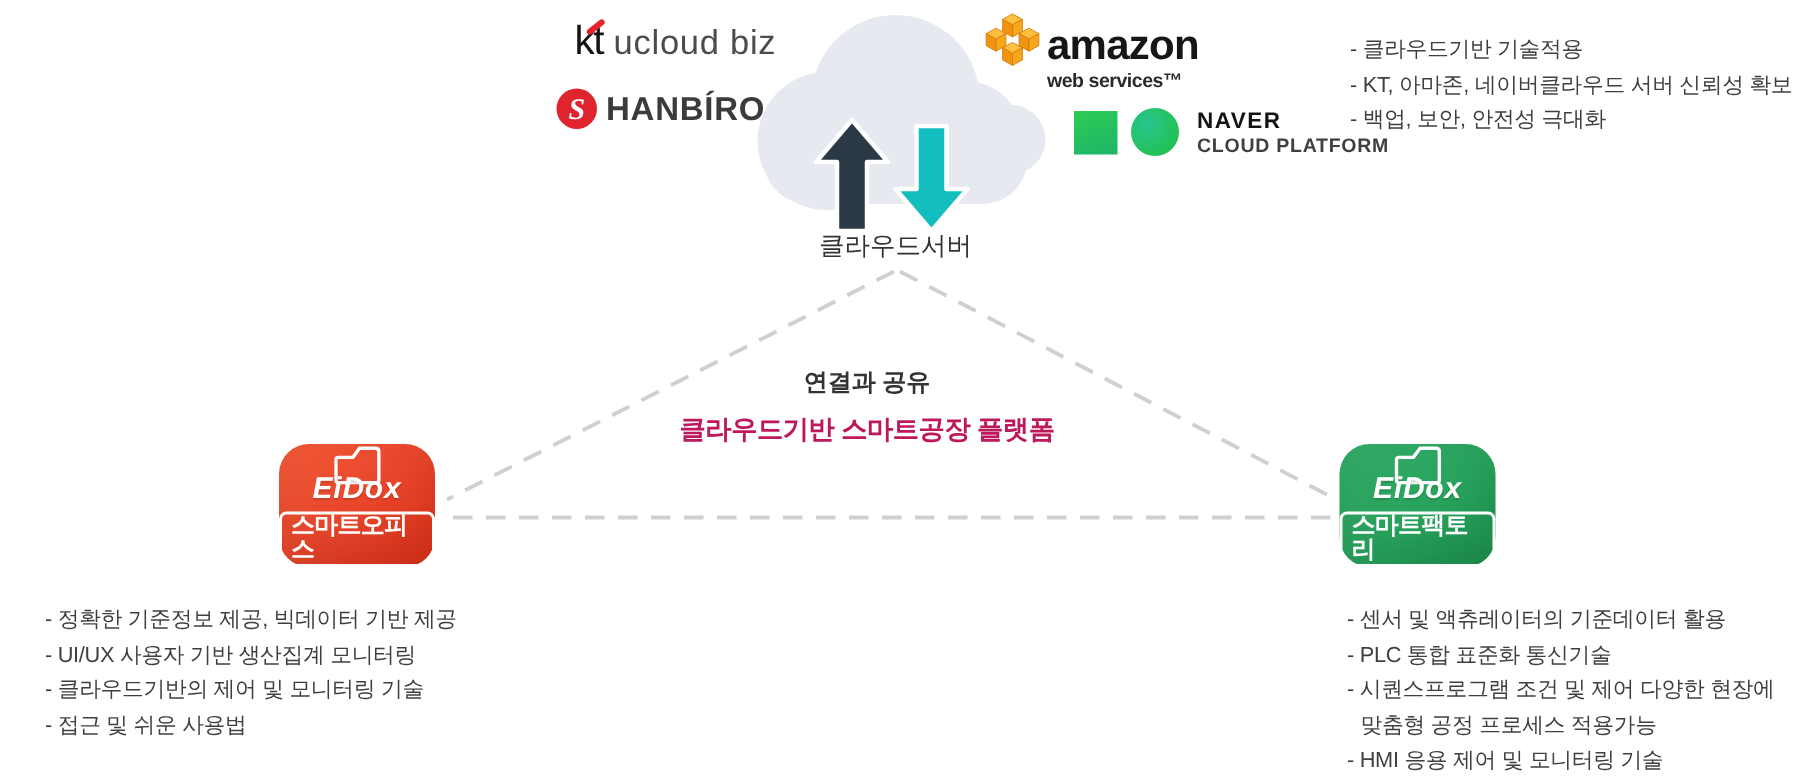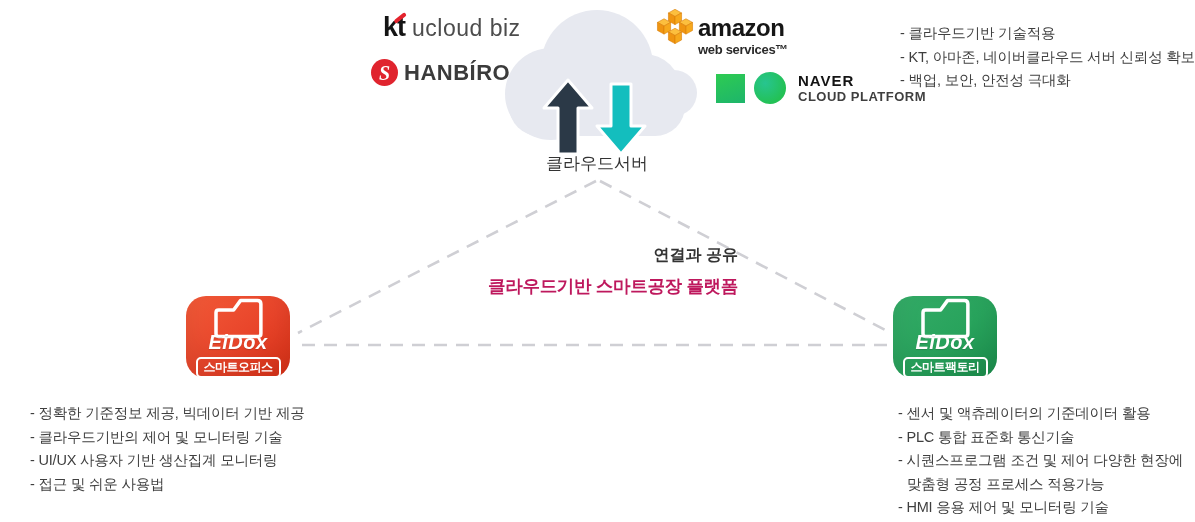--- a/index.html
+++ b/index.html
@@ -6,33 +6,33 @@
   html,body { background:#fff; }
   body { font-family:"Liberation Sans", sans-serif; }
   .canvas {
     position:relative; width:1195px; height:522px; background:#ffffff;
     overflow:hidden; color:#3c3c3c;
   }
   svg.connectors { position:absolute; left:0; top:0; width:1195px; height:522px; }
 
   
   .kt-logo { position:absolute; left:383px; top:12px; display:flex; align-items:baseline; gap:7px; }
-  .kt-mark { position:relative; font-size:27px; font-weight:700; color:#141414; letter-spacing:-1px; }
+  .kt-mark { position:relative; font-size:27px; font-weight:400; color:#141414; letter-spacing:-1px; }
   .kt-slash { position:absolute; right:-2px; top:4px; width:14px; height:3.5px; background:#e4232d; transform:rotate(-38deg); border-radius:2px; }
   .kt-text { font-size:23px; color:#4c4c4c; letter-spacing:0.5px; }
 
   .hanbiro-logo { position:absolute; left:371px; top:59px; display:flex; align-items:center; gap:6px; }
   .hanbiro-mark { width:27px; height:27px; border-radius:50%; background:#e0242e; color:#fff;
     font-family:"Liberation Serif", serif; font-style:italic; font-weight:700; font-size:20px;
     display:flex; align-items:center; justify-content:center; line-height:1; }
   .hanbiro-text { font-size:22px; font-weight:700; color:#3b3b3b; letter-spacing:0.5px;text-align:right; }
 
   .amazon-logo { position:absolute; left:656px; top:8px; display:flex; align-items:flex-start; gap:4px; }
   .amazon-textblock { padding-top:8px; }
-  .amazon-name { font-size:24px; font-weight:800; color:#161616; line-height:1.0; letter-spacing:-0.5px; }
+  .amazon-name { font-size:28px; font-weight:800; color:#161616; line-height:1.0; letter-spacing:-0.5px; }
   .amazon-tagline { font-size:13px; font-weight:700; color:#2a2a2a; letter-spacing:-0.3px; margin-top:2px; }
 
   .naver-logo { position:absolute; left:716px; top:72px; display:flex; align-items:center;justify-content:center; }
   .naver-square { width:29px; height:29px; background:linear-gradient(160deg,#2ecb52,#1db56b); }
   .naver-circle { width:32px; height:32px; border-radius:50%; margin-left:9px;
     background:radial-gradient(circle at 35% 35%, #27c590, #23c155 70%); }
   .naver-textblock { margin-left:12px; }
   .naver-name { font-size:15px; font-weight:800; color:#141414; letter-spacing:1px; line-height:1.15; }
   .naver-tagline { font-size:13px; font-weight:600; color:#3f3f3f; letter-spacing:0.5px; }
 
@@ -50,34 +50,34 @@
     font-size:17px; font-weight:400; color:#333; }
 
   
   .feature-list { position:absolute; font-size:14.5px; line-height:23.5px; color:#3f3f3f; letter-spacing:-0.2px; }
   .list-cloud   { left:900px; top:22px; }
   .list-office  { left:30px;  top:402px; }
   .list-factory { left:898px; top:402px; }
   .feature-item.indent { padding-left:9px; }
 
   
-  .center-text { position:absolute; left:418px; top:245px; width:320px; text-align:right; }
+  .center-text { position:absolute; left:418px; top:245px; width:320px; text-align:center; }
   .center-title { font-size:16px; font-weight:700; color:#333; }
   .center-subtitle { font-size:17.5px; font-weight:700; margin-top:8px; letter-spacing:-0.3px; }
 
   
   .app-icon { position:absolute; width:104px; height:82px; border-radius:20px;
     display:flex; flex-direction:column; align-items:center; justify-content:center;
     box-shadow:inset 0 -18px 30px rgba(0,0,0,0.08); }
   .app-office  { left:186px; top:296px; background:linear-gradient(140deg,#f25a38 0%,#e8442a 55%,#d93016 100%); }
   .app-factory { left:893px; top:296px; background:linear-gradient(140deg,#34ab67 0%,#28a35c 55%,#1b8f4d 100%); }
   .app-folder { margin-bottom:-9px; }
   .app-brand { color:#fff; font-weight:800; font-style:italic; font-size:20px; letter-spacing:0.5px;
     text-shadow:0 1px 1px rgba(0,0,0,0.15); }
-  .app-label { margin-top:3px; color:#fff; font-weight:700; font-size:12px; letter-spacing:-0.5px;
+  .app-label { margin-top:3px; color:#fff; font-weight:700; font-size:16px; letter-spacing:-0.5px;
     border:2px solid #fff; border-radius:5px; padding:0px 6px 1px 6px; line-height:16px; }
 </style>
 </head>
 <body>
 
 <div class="canvas">
 
   <svg class="connectors" viewBox="0 0 1195 522">
     <path d="M596 181 L298 333" fill="none" stroke="#cfcfd4" stroke-width="2.6" stroke-dasharray="13 9"></path>
     <path d="M600 181 L891 333" fill="none" stroke="#cfcfd4" stroke-width="2.6" stroke-dasharray="13 9"></path>
@@ -173,22 +173,22 @@
   <div class="app-icon app-factory">
     <svg class="app-folder" width="58" height="44" viewBox="0 0 64 50">
       <path d="M7 43 L7 19 Q7 16 10 16 L27 16 L35 5 L54 5 Q58 5 58 9 L58 43 Q58 46 55 46 L10 46 Q7 46 7 43 Z" fill="none" stroke="#ffffff" stroke-width="4" stroke-linejoin="round"></path>
     </svg>
     <div class="app-brand">EiDox</div>
     <div class="app-label">스마트팩토리</div>
   </div>
 
   <div class="feature-list list-office">
     <div class="feature-item">- 정확한 기준정보 제공, 빅데이터 기반 제공</div>
+    <div class="feature-item">- UI/UX 사용자 기반 생산집계 모니터링</div>
     <div class="feature-item">- 클라우드기반의 제어 및 모니터링 기술</div>
-    <div class="feature-item">- UI/UX 사용자 기반 생산집계 모니터링</div>
     <div class="feature-item">- 접근 및 쉬운 사용법</div>
   </div>
 
   <div class="feature-list list-factory">
     <div class="feature-item">- 센서 및 액츄레이터의 기준데이터 활용</div>
     <div class="feature-item">- PLC 통합 표준화 통신기술</div>
     <div class="feature-item">- 시퀀스프로그램 조건 및 제어 다양한 현장에</div>
     <div class="feature-item indent">맞춤형 공정 프로세스 적용가능</div>
     <div class="feature-item">- HMI 응용 제어 및 모니터링 기술</div>
   </div>

